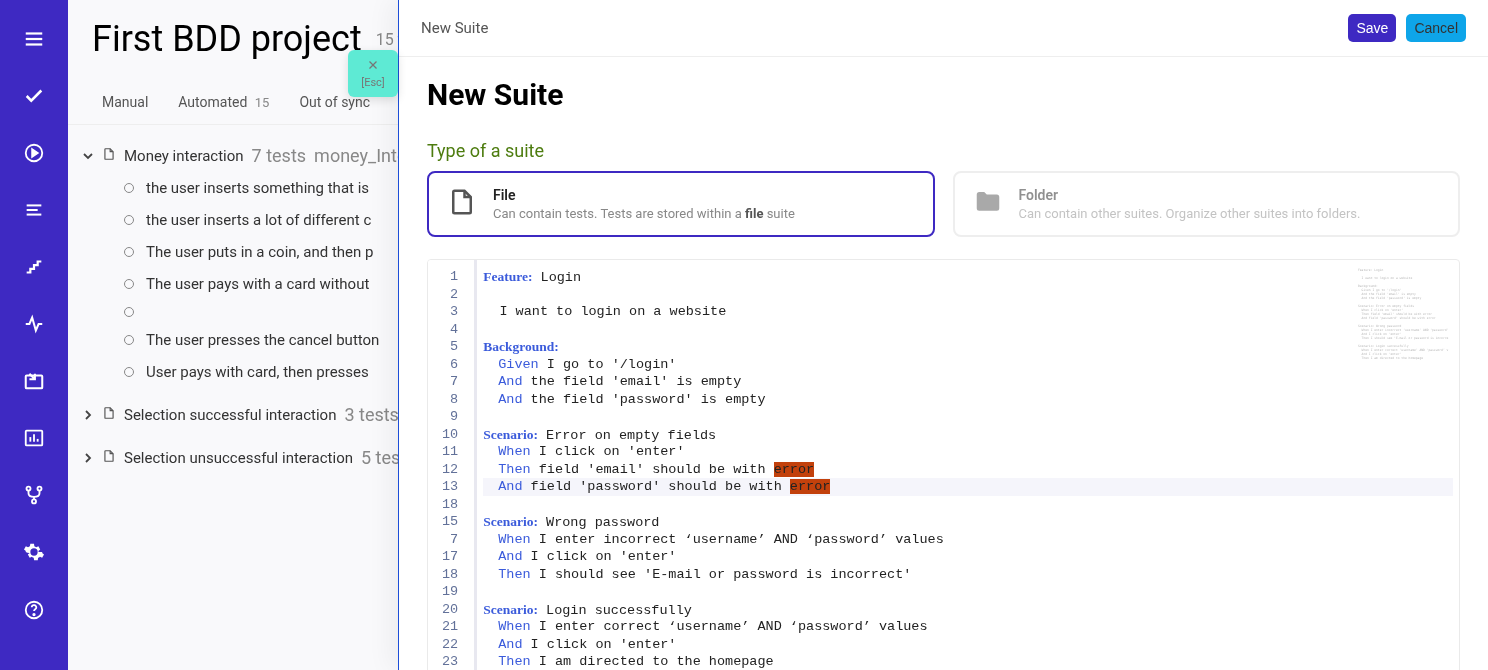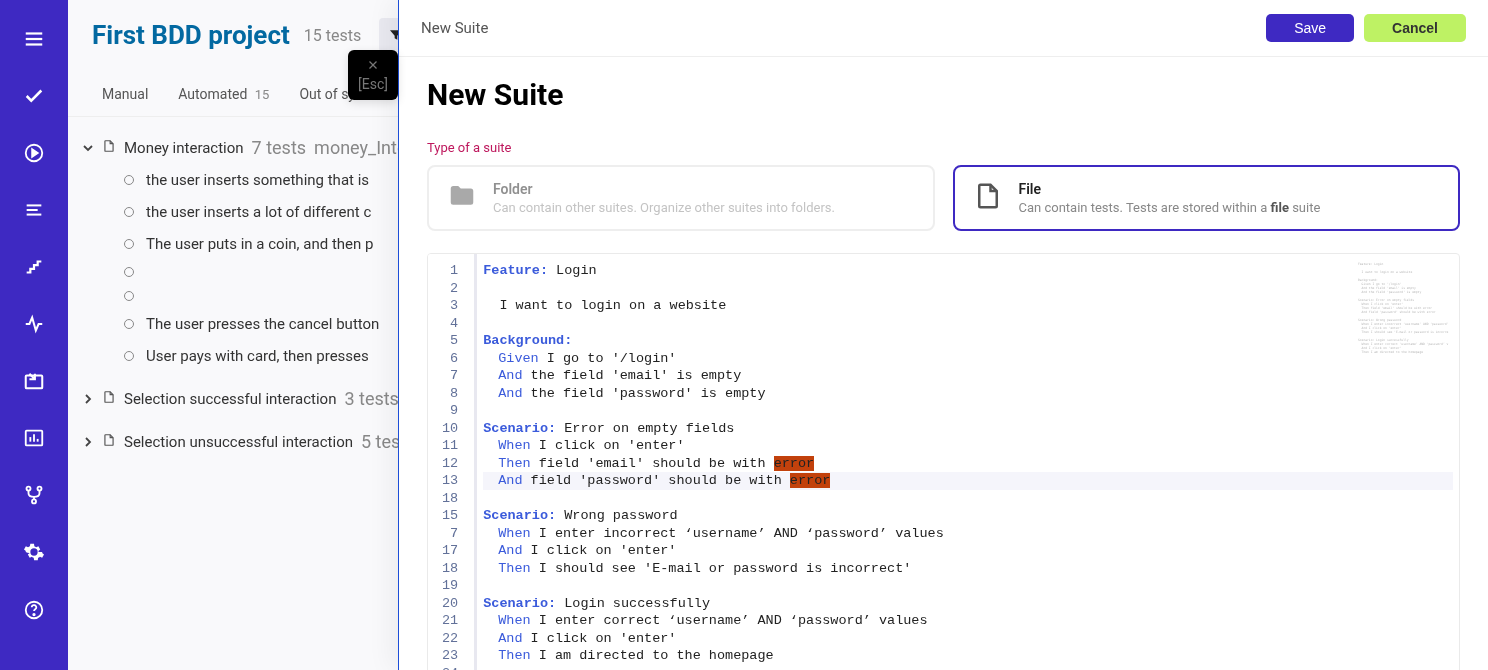--- a/index.html
+++ b/index.html
@@ -10,21 +10,21 @@
   .sidenav-item { width: 36px; height: 36px; display: flex; align-items: center; justify-content: center; margin-bottom: 24px; cursor: pointer; color: #fff; }
   .sidenav-item svg { width: 22px; height: 22px; }
   .sidenav-spacer { flex: 1; }
   .sidenav-bottom { display: flex; flex-direction: column; align-items: center; padding-bottom: 18px; }
   
   
   .main { position: absolute; left: 68px; top: 0; right: 0; bottom: 0; background: #f9f9fb; }
   
   
   .project-header { padding: 18px 24px 0 24px; display: flex; align-items: center; }
-  .project-title { font-size: 26px; font-weight: 700; color: #0369a1; }
+  .project-title { font-size: 36px; font-weight: 400; color: #000000; }
   .project-count { font-size: 16px; color: #888; margin-left: 14px; }
   .filter-btn { margin-left: 18px; width: 34px; height: 34px; background: #e9e9f0; border-radius: 4px; display: flex; align-items: center; justify-content: center; cursor: pointer; }
   
   
   .subtabs { display: flex; gap: 30px; padding: 34px 32px 14px 34px; font-size: 14px; color: #555; border-bottom: 1px solid #eee; }
   .subtab { cursor: pointer; position: relative; }
   .subtab-badge { color: #888; margin-left: 4px; font-size: 13px; }
   
   
   .tree { padding: 14px 0; font-size: 15px; color: #333; }
@@ -36,52 +36,52 @@
   .tree-meta { color: #888; font-size: 18px; margin-left: 8px; }
   .tree-children { }
   .tree-item { display: flex; align-items: center; padding: 7px 0 7px 56px; cursor: pointer; }
   .tree-bullet { width: 10px; height: 10px; border: 1.5px solid #888; border-radius: 50%; margin-right: 12px; flex-shrink: 0; }
   .tree-item-text { white-space: nowrap; overflow: hidden; text-overflow: ellipsis; }
   
   
   .panel { position: absolute; left: 398px; top: 0; right: 0; bottom: 0; background: #fff; border-left: 1px solid #1d4ed8; box-shadow: -8px 0 24px rgba(0,0,0,0.05); display: flex; flex-direction: column; }
   
   
-  .close-badge { position: absolute; left: 348px; top: 50px; width: 50px; background: #000000; border-radius: 6px; box-shadow: 0 3px 10px rgba(0,0,0,0.12); padding: 8px 6px; display: flex; flex-direction: column; align-items: center; font-size: 14px; color: #777; cursor: pointer; z-index: 50; }
+  .close-badge { position: absolute; left: 348px; top: 50px; width: 50px; background: #5eead4; border-radius: 6px; box-shadow: 0 3px 10px rgba(0,0,0,0.12); padding: 8px 6px; display: flex; flex-direction: column; align-items: center; font-size: 11px; color: #777; cursor: pointer; z-index: 50; }
   .close-badge svg { width: 14px; height: 14px; margin-bottom: 4px; }
   
   .panel-topbar { display: flex; align-items: center; justify-content: space-between; padding: 14px 22px; border-bottom: 1px solid #eee; }
   .panel-breadcrumb { color: #555; font-size: 15px; }
   .panel-actions { display: flex; gap: 10px; }
-  .btn { padding: 6px 28px; border-radius: 5px; font-size: 14px; cursor: pointer; border: none; }
+  .btn { padding: 6px 8px; border-radius: 5px; font-size: 14px; cursor: pointer; border: none; }
   .btn-primary { background: #3e29c2; color: #fff; }
-  .btn-secondary { background: #bef264; color: #333; font-weight: bold; }
+  .btn-secondary { background: #0ea5e9; color: #333; }
   
   .panel-body { padding: 20px 28px; flex: 1; overflow: auto; }
   .panel-title { font-size: 30px; font-weight: 700; margin-bottom: 28px; }
-  .field-label { color: #be185d; font-size: 13px; margin-bottom: 10px; }
+  .field-label { color: #4d7c0f; font-size: 18px; margin-bottom: 10px; }
   
   .type-cards { display: flex; gap: 18px; margin-bottom: 22px; }
   .type-card { flex: 1; border: 2px solid #ddd; border-radius: 8px; padding: 14px 18px; display: flex; align-items: center; gap: 16px; cursor: pointer; }
   .type-card.selected { border-color: #3e29c2; }
   .type-card.disabled { opacity: 0.5; }
   .type-card-icon { color: #555; }
   .type-card-icon svg { width: 30px; height: 30px; }
   .type-card-body { flex: 1; }
   .type-card-title { font-weight: 600; font-size: 14px; color: #222; margin-bottom: 3px; }
   .type-card-desc { font-size: 13px; color: #888; }
   .type-card-desc b { color: #555; font-weight: 700; }
   
   
   .editor-wrap { border: 1px solid #eaeaea; border-radius: 4px; overflow: hidden; min-height: 430px; display: flex; position: relative; }
   .gutter { background: #fff; color: #627199; padding: 8px 6px 8px 14px; font-family: "SFMono-Regular", Consolas, "Liberation Mono", Menlo, monospace; font-size: 13.5px; text-align: right; user-select: none; }
   .gutter-line { height: 17.5px; line-height: 17.5px; padding-right: 10px; }
   .code { flex: 1; padding: 8px 6px; font-family: "SFMono-Regular", Consolas, "Liberation Mono", Menlo, monospace; font-size: 13.5px; white-space: pre; color: #222; border-left: 3px solid #e8e8f0; }
   .code-line { height: 17.5px; line-height: 17.5px; }
-  .kw { color: #3b5bdb; font-weight: 600; }
+  .kw { color: #3b5bdb; font-weight: 600; font-family: Liberation Serif, serif; }
   .sub-kw { color: #3b5bdb; }
   .code .hl { background: #c2410c; }
   .code-line.cursor { background: #f5f5fb; }
   .indent-bar { display: inline-block; width: 14px; border-left: 1px solid #d0d0e0; margin-left: 1px; }
   
   .minimap { position: absolute; right: 6px; top: 8px; width: 95px; font-size: 3px; line-height: 4px; color: #999; font-family: monospace; white-space: pre; opacity: 0.7; pointer-events: none; }
 </style>
 </head>
 <body>
 
@@ -201,20 +201,21 @@
           <div class="tree-item">
             <span class="tree-bullet"></span>
             <span class="tree-item-text">the user inserts a lot of different c</span>
           </div>
           <div class="tree-item">
             <span class="tree-bullet"></span>
             <span class="tree-item-text">The user puts in a coin, and then p</span>
           </div>
           <div class="tree-item">
             <span class="tree-bullet"></span>
+            <span class="tree-item-text">The user pays with a card without</span>
           </div>
           <div class="tree-item">
             <span class="tree-bullet"></span>
           </div>
           <div class="tree-item">
             <span class="tree-bullet"></span>
             <span class="tree-item-text">The user presses the cancel button</span>
           </div>
           <div class="tree-item">
             <span class="tree-bullet"></span>
@@ -271,37 +272,37 @@
       <button class="btn btn-primary">Save</button>
       <button class="btn btn-secondary">Cancel</button>
     </div>
   </div>
 
   <div class="panel-body">
     <div class="panel-title">New Suite</div>
     <div class="field-label">Type of a suite</div>
 
     <div class="type-cards">
-      <div class="type-card disabled">
-        <div class="type-card-icon"><svg viewBox="0 0 24 24" fill="currentColor">
-              <path d="M3 6a2 2 0 012-2h4l2 2h8a2 2 0 012 2v9a2 2 0 01-2 2H5a2 2 0 01-2-2z"></path>
-            </svg></div>
-        <div class="type-card-body">
-          <div class="type-card-title">Folder</div>
-          <div class="type-card-desc">Can contain other suites. Organize other suites into folders.</div>
-        </div>
-      </div>
       <div class="type-card selected">
         <div class="type-card-icon"><svg viewBox="0 0 24 24" fill="none" stroke="currentColor" stroke-width="2">
               <path d="M14 3 H6 a1 1 0 00-1 1 v16 a1 1 0 001 1 h12 a1 1 0 001-1 V8 z"></path>
               <path d="M14 3 v5 h5"></path>
             </svg></div>
         <div class="type-card-body">
           <div class="type-card-title">File</div>
           <div class="type-card-desc"><span>Can contain tests. Tests are stored within a </span><b>file</b><span> suite</span></div>
+        </div>
+      </div>
+      <div class="type-card disabled">
+        <div class="type-card-icon"><svg viewBox="0 0 24 24" fill="currentColor">
+              <path d="M3 6a2 2 0 012-2h4l2 2h8a2 2 0 012 2v9a2 2 0 01-2 2H5a2 2 0 01-2-2z"></path>
+            </svg></div>
+        <div class="type-card-body">
+          <div class="type-card-title">Folder</div>
+          <div class="type-card-desc">Can contain other suites. Organize other suites into folders.</div>
         </div>
       </div>
     </div>
 
     <div class="editor-wrap">
       <div class="gutter" id="gutter">
           <div class="gutter-line">1</div>
           <div class="gutter-line">2</div>
           <div class="gutter-line">3</div>
           <div class="gutter-line">4</div>

